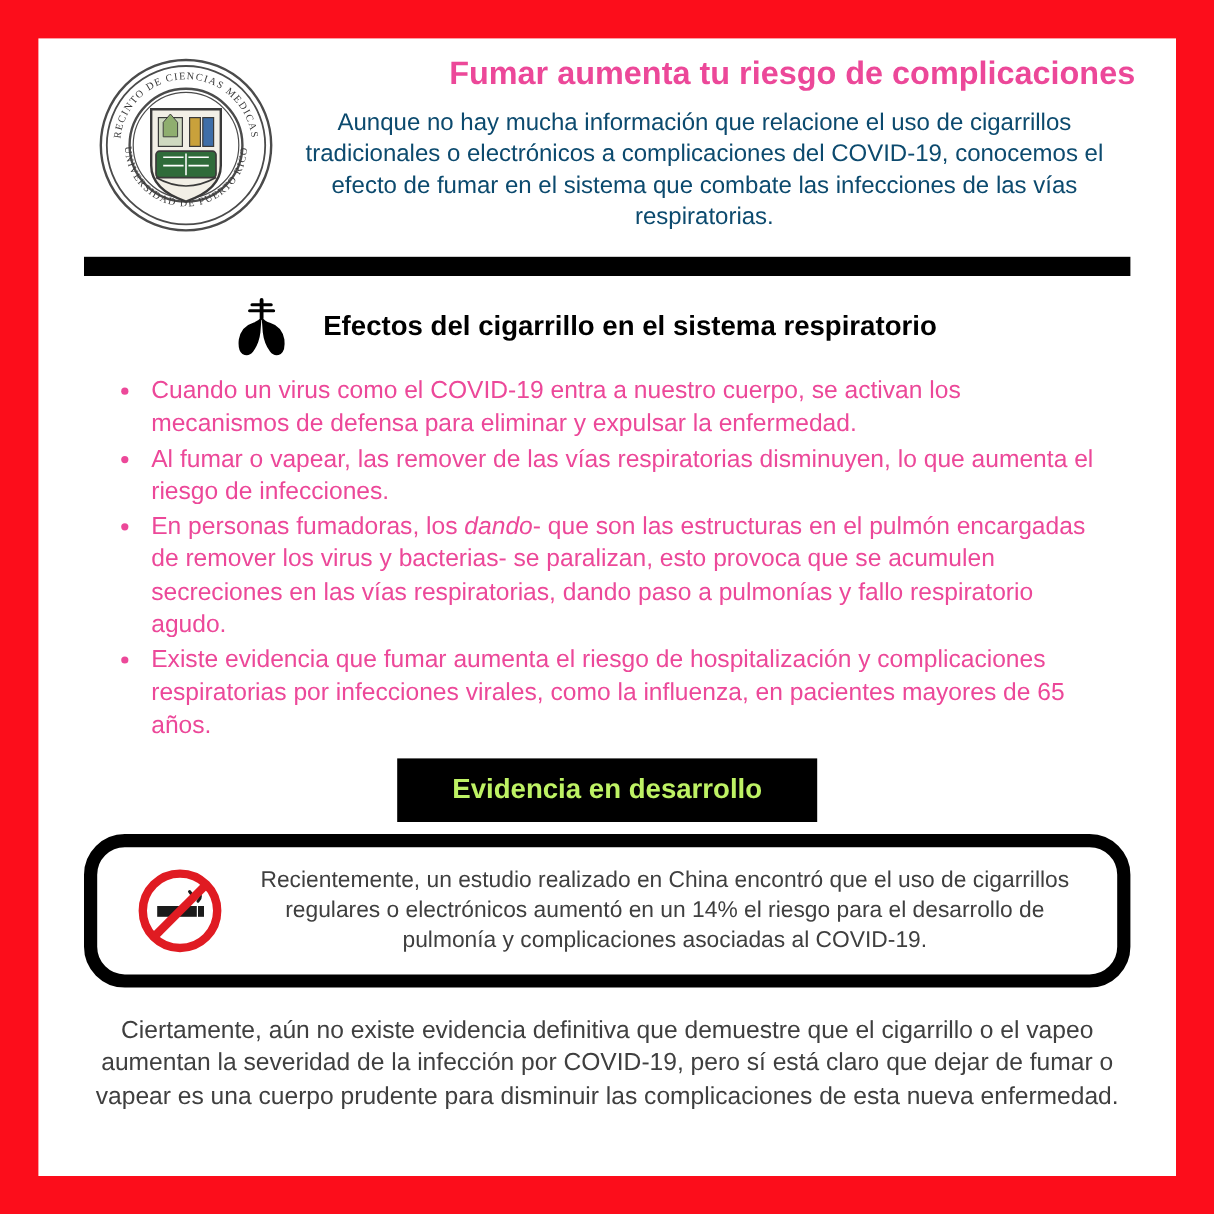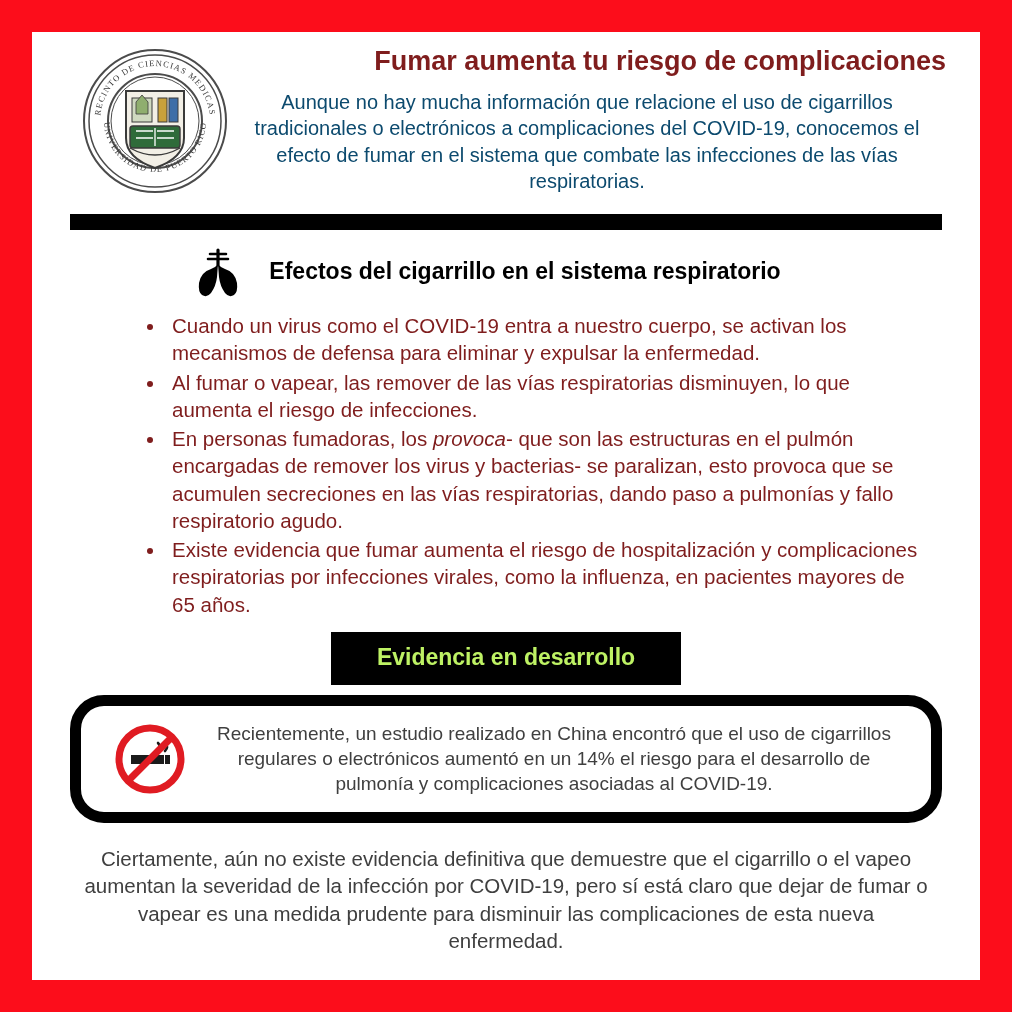--- a/index.html
+++ b/index.html
@@ -47,21 +47,21 @@
     font-weight: bold;
     color: #000;
     text-align: right;
     padding-right: 14px;
     margin-top: 12px;
     letter-spacing: 0.2px;
   }
   .subtitle {
     font-size: 27px;
     font-weight: bold;
-    color: #7f1d1d;
+    color: #ec4899;
     text-align: right;
     padding-right: 14px;
     margin-top: 6px;
   }
   .intro {
     font-size: 20px;
     color: #0c4a6e;
     line-height: 1.32;
     text-align: center;
     margin-top: 12px;
@@ -96,25 +96,24 @@
   }
 
   
   ul.bullets {
     margin: 14px 60px 0 66px;
     padding: 0 0 0 22px;
     list-style: disc;
   }
   ul.bullets li {
     font-size: 20.5px;
-    color: #7f1d1d;
+    color: #ec4899;
     line-height: 1.33;
     margin-bottom: 2px;
     padding-left: 6px;
-    margin-left: 46px;
   }
   ul.bullets li em {
     font-style: italic;
   }
 
   
   .evidence-banner-wrap {
     display: flex;
     justify-content: center;
     margin-top: 14px;
@@ -214,36 +213,36 @@
         <path d="M27 20 q-3 4 -7 5 q-10 3 -12 14 q-1 9 3 12 q5 3 9 -2 q5 -7 6 -16 z" fill="#000"></path>
         <path d="M27 20 q3 4 7 5 q10 3 12 14 q1 9 -3 12 q-5 3 -9 -2 q-5 -7 -6 -16 z" fill="#000"></path>
       </svg>
     </div>
     <div class="section-title">Efectos del cigarrillo en el sistema respiratorio</div>
   </div>
 
   <ul class="bullets">
     <li>Cuando un virus como el COVID-19 entra a nuestro cuerpo, se activan los mecanismos de defensa para eliminar y expulsar la enfermedad.</li>
     <li>Al fumar o vapear, las remover de las vías respiratorias disminuyen, lo que aumenta el riesgo de infecciones.</li>
-    <li>En personas fumadoras, los <em>provoca</em>- que son las estructuras en el pulmón encargadas de remover los virus y bacterias- se paralizan, esto provoca que se acumulen secreciones en las vías respiratorias, dando paso a pulmonías y fallo respiratorio agudo.</li>
+    <li>En personas fumadoras, los <em>dando</em>- que son las estructuras en el pulmón encargadas de remover los virus y bacterias- se paralizan, esto provoca que se acumulen secreciones en las vías respiratorias, dando paso a pulmonías y fallo respiratorio agudo.</li>
     <li>Existe evidencia que fumar aumenta el riesgo de hospitalización y complicaciones respiratorias por infecciones virales, como la influenza, en pacientes mayores de 65 años.</li>
   </ul>
 
   <div class="evidence-banner-wrap">
     <div class="evidence-banner">Evidencia en desarrollo</div>
   </div>
 
   <div class="rounded-box">
     <div class="nosmoke-icon">
       <svg viewBox="0 0 78 78" width="78" height="78" aria-hidden="true">
         <circle cx="39" cy="39" r="31" fill="none" stroke="#e01b22" stroke-width="7"></circle>
         <rect x="20" y="35" width="33" height="9" fill="#1b1b1b"></rect>
         <rect x="54" y="35" width="5" height="9" fill="#1b1b1b"></rect>
         <path d="M47 31 q4 -4 0 -8 M54 31 q4 -4 0 -8" stroke="#1b1b1b" stroke-width="2.6" fill="none" stroke-linecap="round"></path>
         <line x1="17" y1="61" x2="61" y2="17" stroke="#e01b22" stroke-width="7" stroke-linecap="butt"></line>
       </svg>
     </div>
     <div class="box-text">Recientemente, un estudio realizado en China encontró que el uso de cigarrillos regulares o electrónicos aumentó en un 14% el riesgo para el desarrollo de pulmonía y complicaciones asociadas al COVID-19.</div>
   </div>
 
-  <div class="closing">Ciertamente, aún no existe evidencia definitiva que demuestre que el cigarrillo o el vapeo aumentan la severidad de la infección por COVID-19, pero sí está claro que dejar de fumar o vapear es una medida prudente para disminuir las complicaciones de esta nueva enfermedad.</div>
+  <div class="closing">Ciertamente, aún no existe evidencia definitiva que demuestre que el cigarrillo o el vapeo aumentan la severidad de la infección por COVID-19, pero sí está claro que dejar de fumar o vapear es una cuerpo prudente para disminuir las complicaciones de esta nueva enfermedad.</div>
 
 </div>
 
 </body></html>

